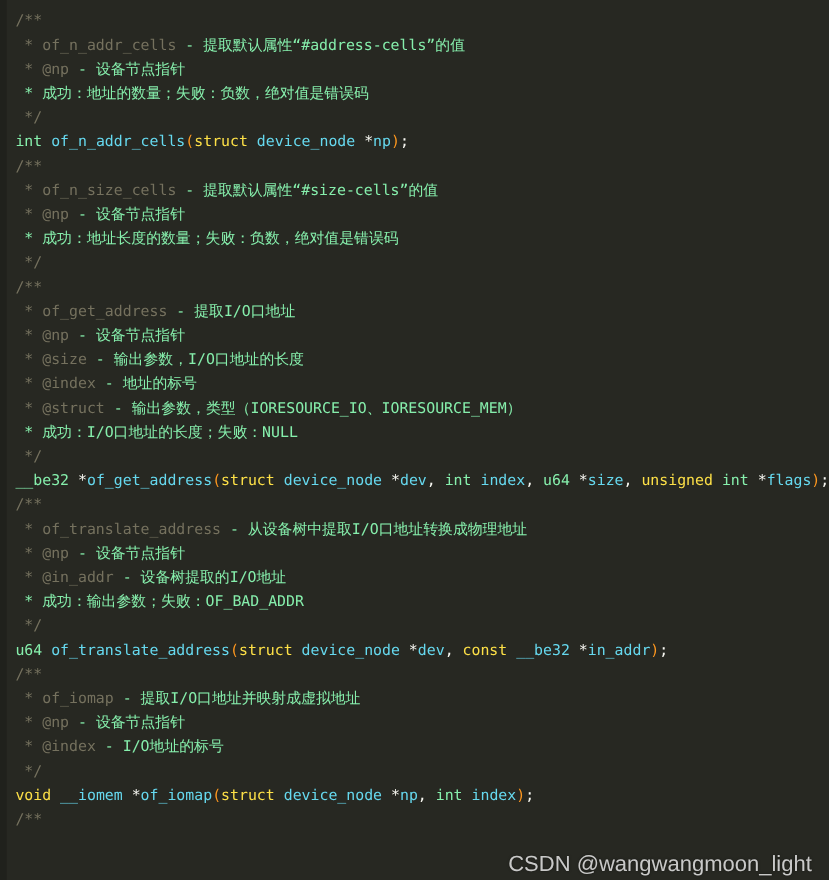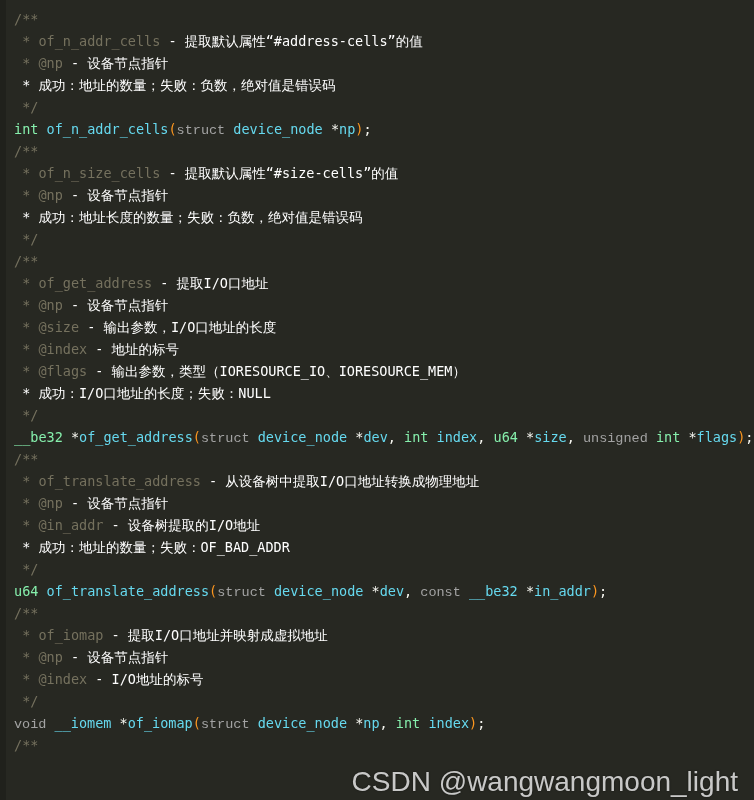--- a/index.html
+++ b/index.html
@@ -43,36 +43,36 @@
     height: 22px;
     line-height: 22px;
     font-size: 13.5px;
     white-space: pre;
     color: #f8f8f2;
     letter-spacing: 0px;
   }
 
   
   .c   { color: #75715e; }            
-  .cm  { color: #ffffff; }            
-  .kw  { color: #a3a3a3; font-family: Liberation Mono, monospace; }            
+  .cm  { color: #86efac; }            
+  .kw  { color: #fde047; }            
   .ty  { color: #86efac; }            
   .fn  { color: #66d9ef; }            
   .id  { color: #66d9ef; }            
   .pn  { color: #fd971f; }            
   .op  { color: #f8f8f2; }            
 
   
   #watermark {
     position: absolute;
     right: 16px;
     bottom: 2px;
     z-index: 5;
     font-family: "Liberation Sans", sans-serif;
-    font-size: 28px;
+    font-size: 20px;
     color: rgba(245,245,245,0.80);
     text-shadow: 0 0 2px rgba(0,0,0,0.55);
     white-space: nowrap;
     pointer-events: none;
     user-select: none;
   }
 </style>
 </head>
 <body>
 
@@ -87,29 +87,29 @@
       <div class="line"><span class="c">/**</span></div>
       <div class="line"><span class="c"> * </span><span class="c">of_n_size_cells</span><span class="cm"> - 提取默认属性“#size-cells”的值</span></div>
       <div class="line"><span class="c"> * </span><span class="c">@np</span><span class="cm"> - 设备节点指针</span></div>
       <div class="line"><span class="cm"> * 成功：地址长度的数量；失败：负数，绝对值是错误码</span></div>
       <div class="line"><span class="c"> */</span></div>
       <div class="line"><span class="c">/**</span></div>
       <div class="line"><span class="c"> * </span><span class="c">of_get_address</span><span class="cm"> - 提取I/O口地址</span></div>
       <div class="line"><span class="c"> * </span><span class="c">@np</span><span class="cm"> - 设备节点指针</span></div>
       <div class="line"><span class="c"> * </span><span class="c">@size</span><span class="cm"> - 输出参数，I/O口地址的长度</span></div>
       <div class="line"><span class="c"> * </span><span class="c">@index</span><span class="cm"> - 地址的标号</span></div>
-      <div class="line"><span class="c"> * </span><span class="c">@flags</span><span class="cm"> - 输出参数，类型（IORESOURCE_IO、IORESOURCE_MEM）</span></div>
+      <div class="line"><span class="c"> * </span><span class="c">@struct</span><span class="cm"> - 输出参数，类型（IORESOURCE_IO、IORESOURCE_MEM）</span></div>
       <div class="line"><span class="cm"> * 成功：I/O口地址的长度；失败：NULL</span></div>
       <div class="line"><span class="c"> */</span></div>
       <div class="line"><span class="ty">__be32</span><span class="op"> *</span><span class="fn">of_get_address</span><span class="pn">(</span><span class="kw">struct</span><span class="op"> </span><span class="id">device_node</span><span class="op"> *</span><span class="id">dev</span><span class="op">, </span><span class="ty">int</span><span class="op"> </span><span class="id">index</span><span class="op">, </span><span class="ty">u64</span><span class="op"> *</span><span class="id">size</span><span class="op">, </span><span class="kw">unsigned</span><span class="op"> </span><span class="ty">int</span><span class="op"> *</span><span class="id">flags</span><span class="pn">)</span><span class="op">;</span></div>
       <div class="line"><span class="c">/**</span></div>
       <div class="line"><span class="c"> * </span><span class="c">of_translate_address</span><span class="cm"> - 从设备树中提取I/O口地址转换成物理地址</span></div>
       <div class="line"><span class="c"> * </span><span class="c">@np</span><span class="cm"> - 设备节点指针</span></div>
       <div class="line"><span class="c"> * </span><span class="c">@in_addr</span><span class="cm"> - 设备树提取的I/O地址</span></div>
-      <div class="line"><span class="cm"> * 成功：地址的数量；失败：OF_BAD_ADDR</span></div>
+      <div class="line"><span class="cm"> * 成功：输出参数；失败：OF_BAD_ADDR</span></div>
       <div class="line"><span class="c"> */</span></div>
       <div class="line"><span class="ty">u64</span><span class="op"> </span><span class="fn">of_translate_address</span><span class="pn">(</span><span class="kw">struct</span><span class="op"> </span><span class="id">device_node</span><span class="op"> *</span><span class="id">dev</span><span class="op">, </span><span class="kw">const</span><span class="op"> </span><span class="id">__be32</span><span class="op"> *</span><span class="id">in_addr</span><span class="pn">)</span><span class="op">;</span></div>
       <div class="line"><span class="c">/**</span></div>
       <div class="line"><span class="c"> * </span><span class="c">of_iomap</span><span class="cm"> - 提取I/O口地址并映射成虚拟地址</span></div>
       <div class="line"><span class="c"> * </span><span class="c">@np</span><span class="cm"> - 设备节点指针</span></div>
       <div class="line"><span class="c"> * </span><span class="c">@index</span><span class="cm"> - I/O地址的标号</span></div>
       <div class="line"><span class="c"> */</span></div>
       <div class="line"><span class="kw">void</span><span class="op"> </span><span class="id">__iomem</span><span class="op"> *</span><span class="fn">of_iomap</span><span class="pn">(</span><span class="kw">struct</span><span class="op"> </span><span class="id">device_node</span><span class="op"> *</span><span class="id">np</span><span class="op">, </span><span class="ty">int</span><span class="op"> </span><span class="id">index</span><span class="pn">)</span><span class="op">;</span></div>
       <div class="line"><span class="c">/**</span></div>
     </div>

